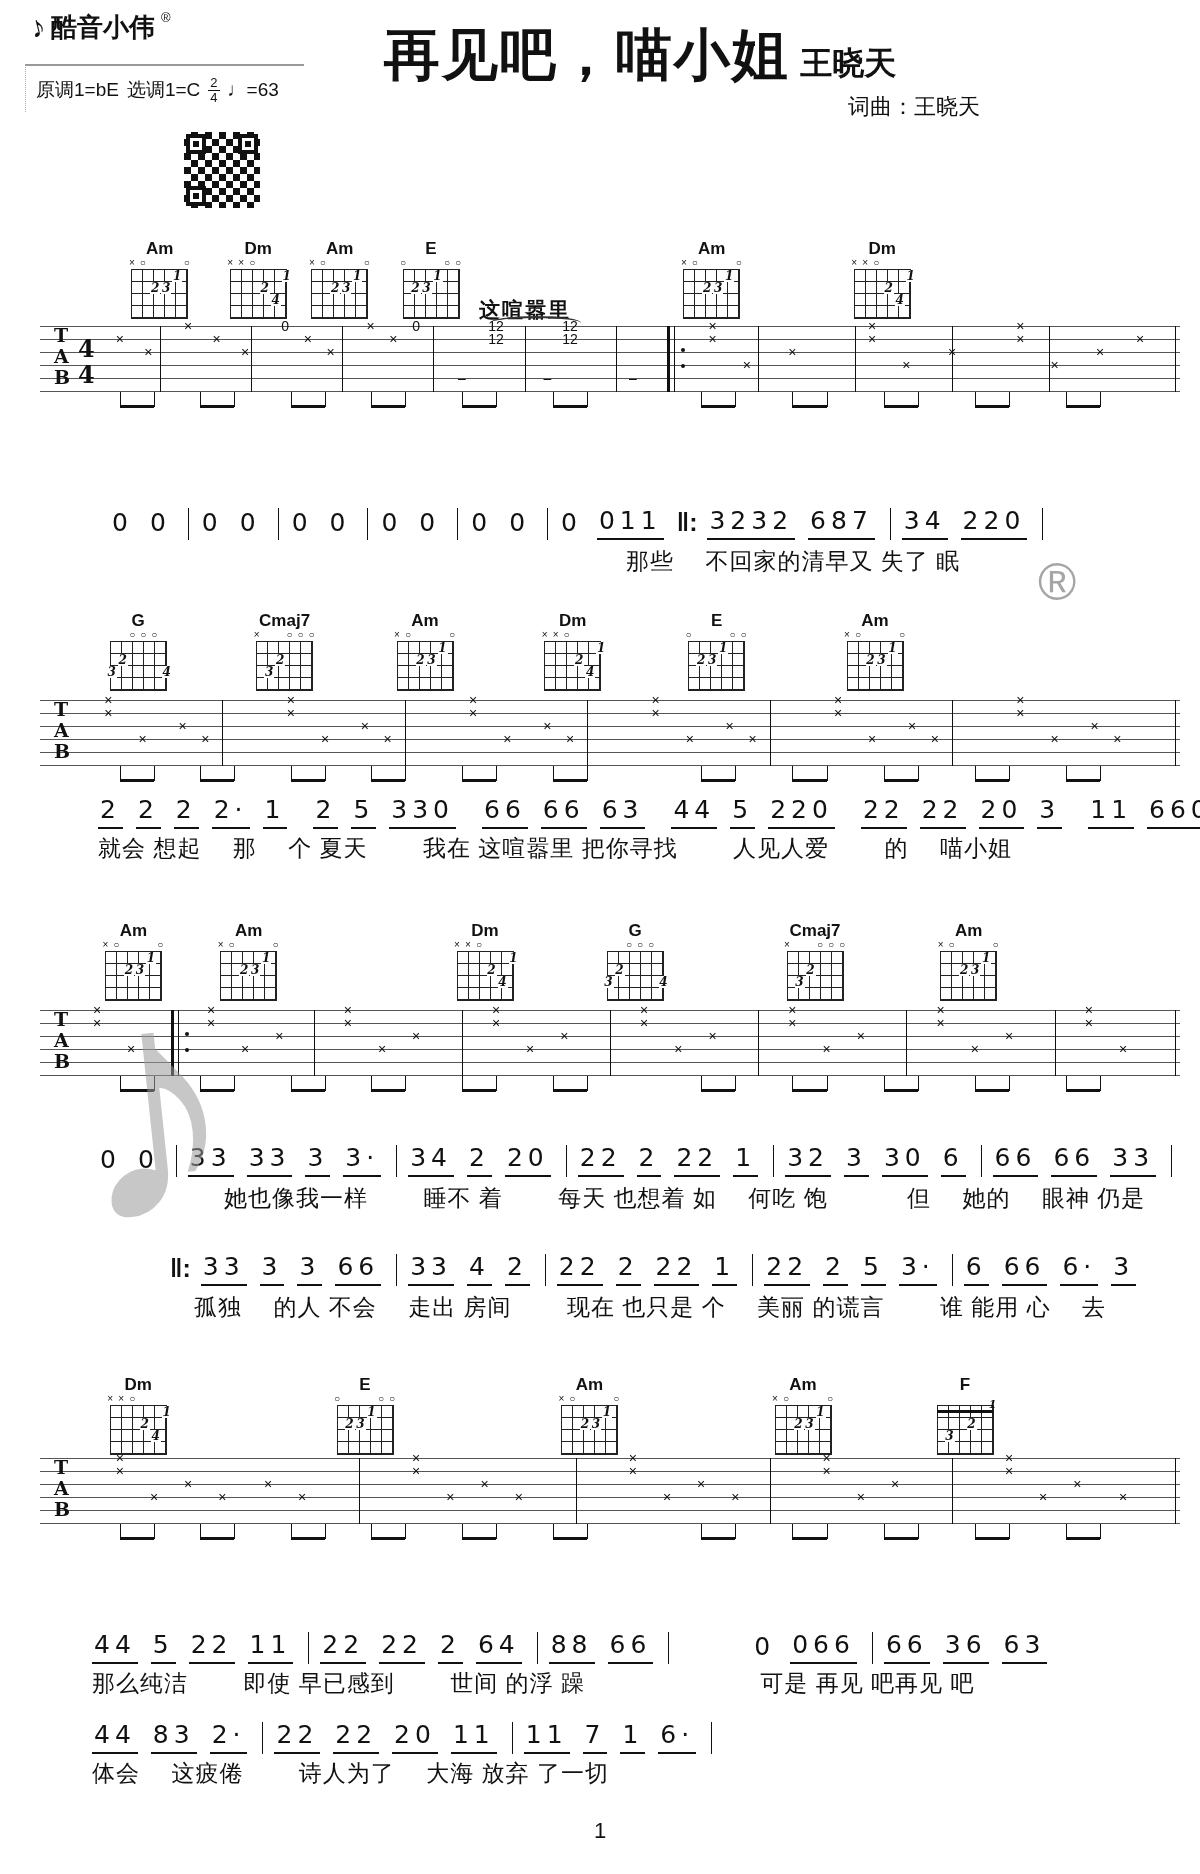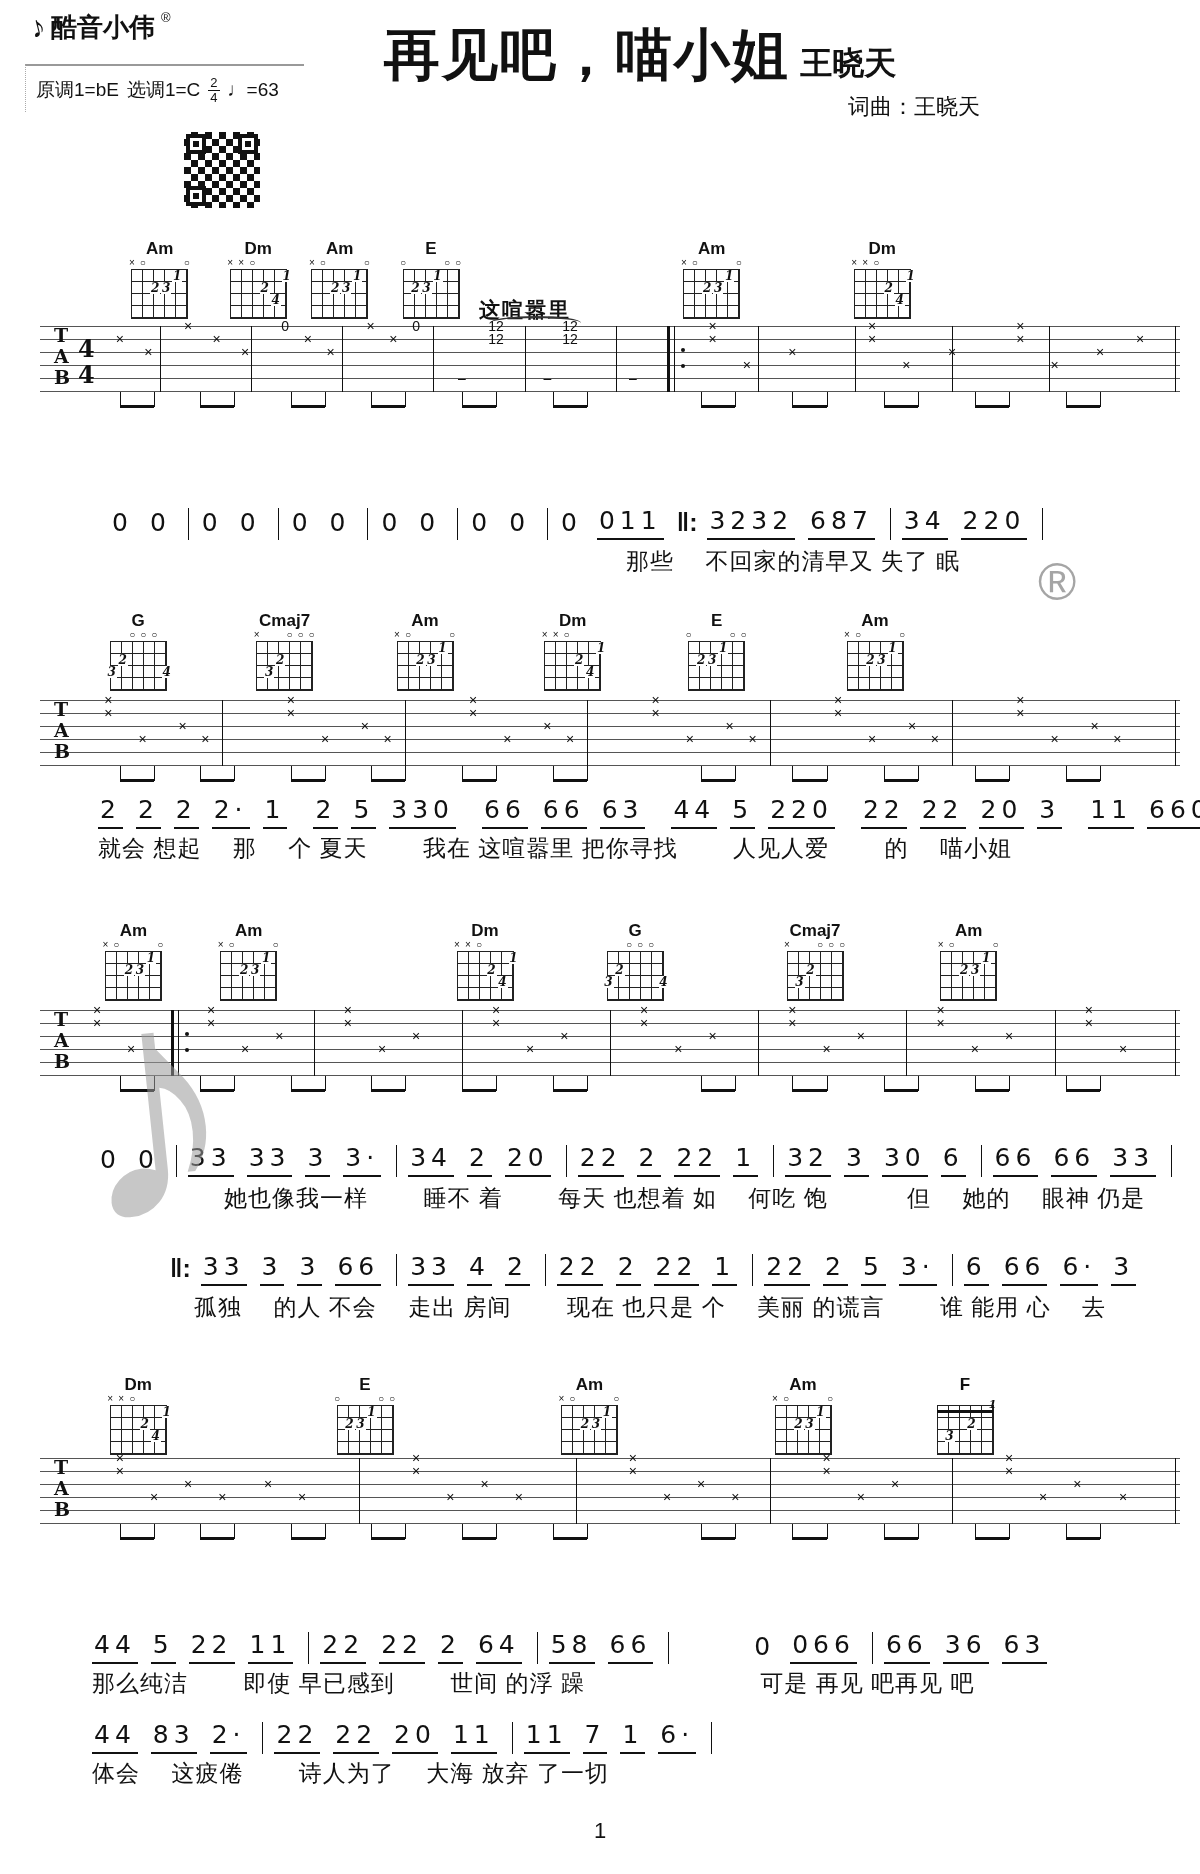--- a/index.html
+++ b/index.html
@@ -825,21 +825,21 @@
       <span class="tok">44</span>
       <span class="tok">5</span>
       <span class="tok">22</span>
       <span class="tok">11</span>
       <span class="barline"></span>
       <span class="tok">22</span>
       <span class="tok">22</span>
       <span class="tok">2</span>
       <span class="tok">64</span>
       <span class="barline"></span>
-      <span class="tok">58</span>
+      <span class="tok">88</span>
       <span class="tok">66</span>
       <span class="barline"></span>
       <span class="gap"></span>
       <span class="tok plain">0</span>
       <span class="tok">066</span>
       <span class="barline"></span>
       <span class="tok">66</span>
       <span class="tok">36</span>
       <span class="tok">63</span>
     </div>

